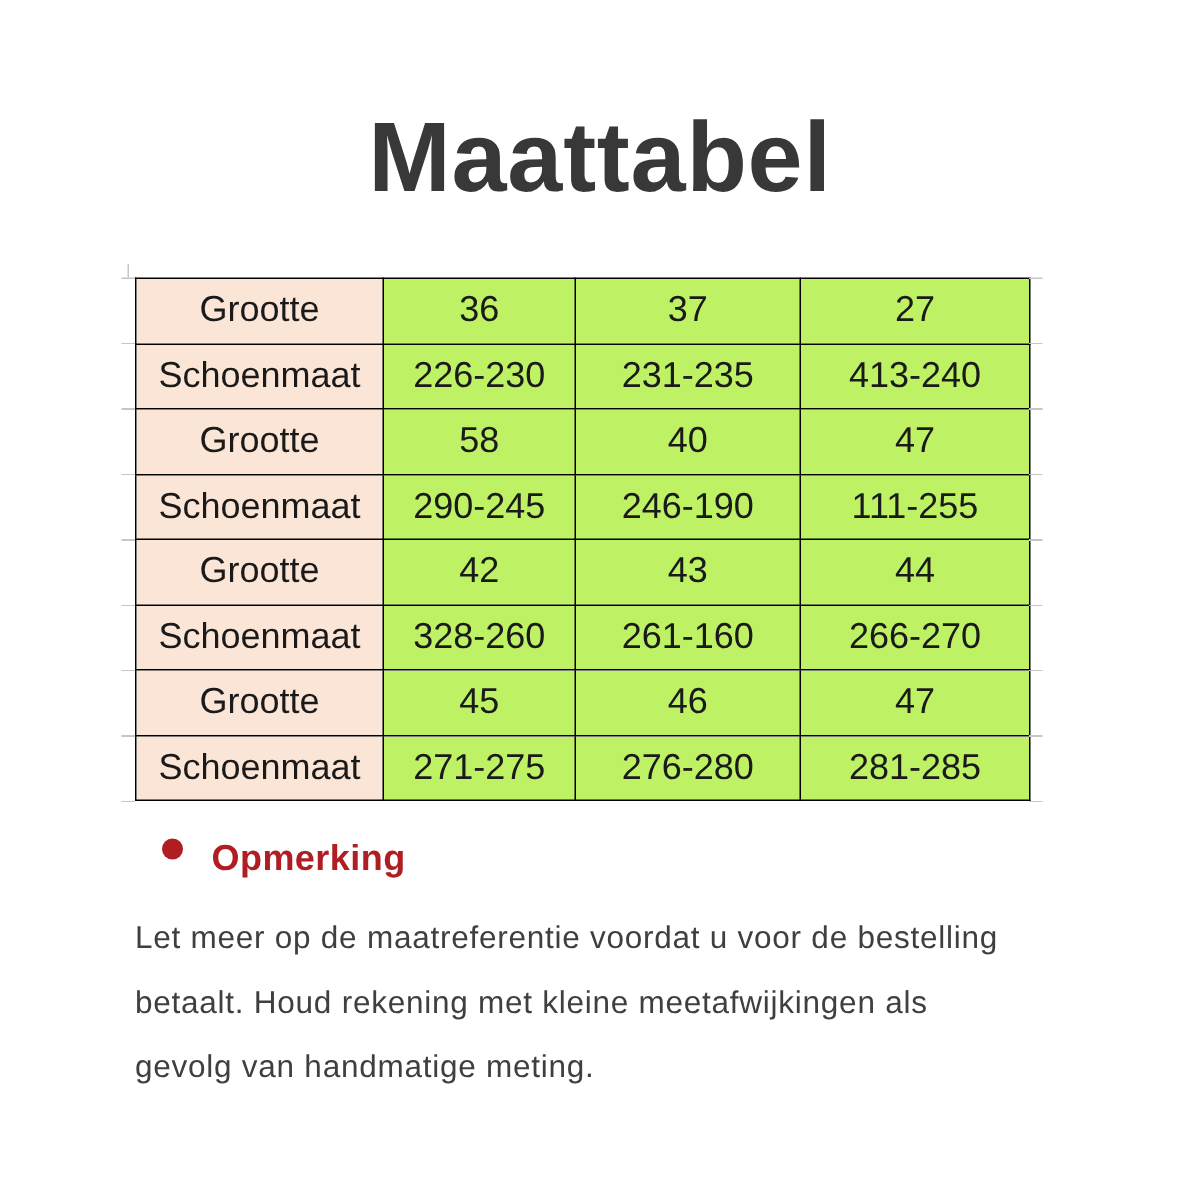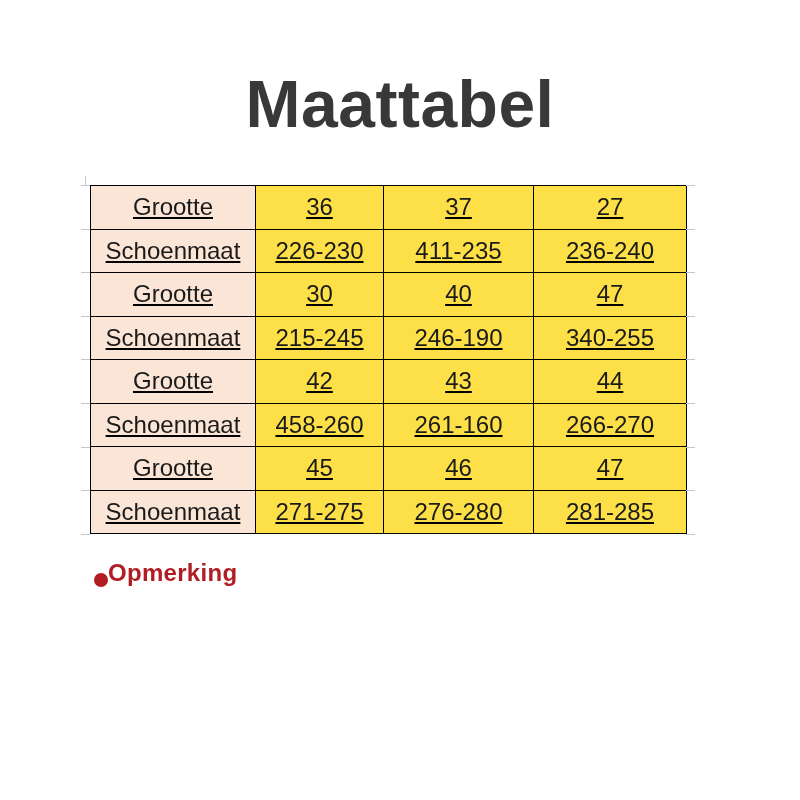--- a/index.html
+++ b/index.html
@@ -31,35 +31,34 @@
     text-align: center;
     font-size: 66px;
     font-weight: 700;
     letter-spacing: 0.5px;
     color: var(--title-color);
   }
   .table-wrap {
     position: absolute;
     left: 90px; top: 185px;
     width: 596px;
-    text-decoration: underline;
   }
   table.size-table {
     width: 596px;
     table-layout: fixed;
     border-collapse: collapse;
   }
   table.size-table td {
     border: 1.4px solid var(--border-color);
     text-align: center;
     vertical-align: middle;
     height: 43.5px;
     font-size: 24px;
     color: var(--table-text);
-    background: #fde047;
+    background: #bef264;
     overflow: hidden;
     white-space: nowrap;
   }
   table.size-table td.label-cell {
     background: var(--label-bg);
   }
   
   .tick-strip {
     position: absolute;
     top: 0;
@@ -72,24 +71,24 @@
   .tick-strip.left  { left: -9px; }
   .tick-strip.right { right: -9px; }
   .tick-corner {
     position: absolute;
     left: -5px; top: -9px;
     width: 1px; height: 9px;
     background: var(--tick-color);
   }
   .note-heading {
     position: absolute;
-    left: 94px; top: 559px;
+    left: 108px; top: 559px;
     display: flex;
-    align-items: flex-end;
-    gap: 0;
+    align-items: flex-start;
+    gap: 19px;
   }
   .bullet-dot {
     width: 14px; height: 14px;
     border-radius: 50%;
     background: var(--accent);
     flex: 0 0 auto;
   }
   .note-heading-text {
     font-size: 24px;
     font-weight: 700;
@@ -128,44 +127,44 @@
       <tbody>
           <tr>
             <td class="label-cell">Grootte</td>
             <td>36</td>
             <td>37</td>
             <td>27</td>
           </tr>
           <tr>
             <td class="label-cell">Schoenmaat</td>
             <td>226-230</td>
-            <td>411-235</td>
-            <td>236-240</td>
+            <td>231-235</td>
+            <td>413-240</td>
           </tr>
           <tr>
             <td class="label-cell">Grootte</td>
-            <td>30</td>
+            <td>58</td>
             <td>40</td>
             <td>47</td>
           </tr>
           <tr>
             <td class="label-cell">Schoenmaat</td>
-            <td>215-245</td>
+            <td>290-245</td>
             <td>246-190</td>
-            <td>340-255</td>
+            <td>111-255</td>
           </tr>
           <tr>
             <td class="label-cell">Grootte</td>
             <td>42</td>
             <td>43</td>
             <td>44</td>
           </tr>
           <tr>
             <td class="label-cell">Schoenmaat</td>
-            <td>458-260</td>
+            <td>328-260</td>
             <td>261-160</td>
             <td>266-270</td>
           </tr>
           <tr>
             <td class="label-cell">Grootte</td>
             <td>45</td>
             <td>46</td>
             <td>47</td>
           </tr>
           <tr>
@@ -176,14 +175,19 @@
           </tr>
         </tbody>
     </table>
   </div>
 
   <div class="note-heading">
     <span class="bullet-dot"></span>
     <span class="note-heading-text">Opmerking</span>
   </div>
 
+  <div class="note-body">
+    <div class="note-line">Let meer op de maatreferentie voordat u voor de bestelling</div>
+    <div class="note-line">betaalt. Houd rekening met kleine meetafwijkingen als</div>
+    <div class="note-line">gevolg van handmatige meting.</div>
+  </div>
 
 </div>
 
 </body></html>

